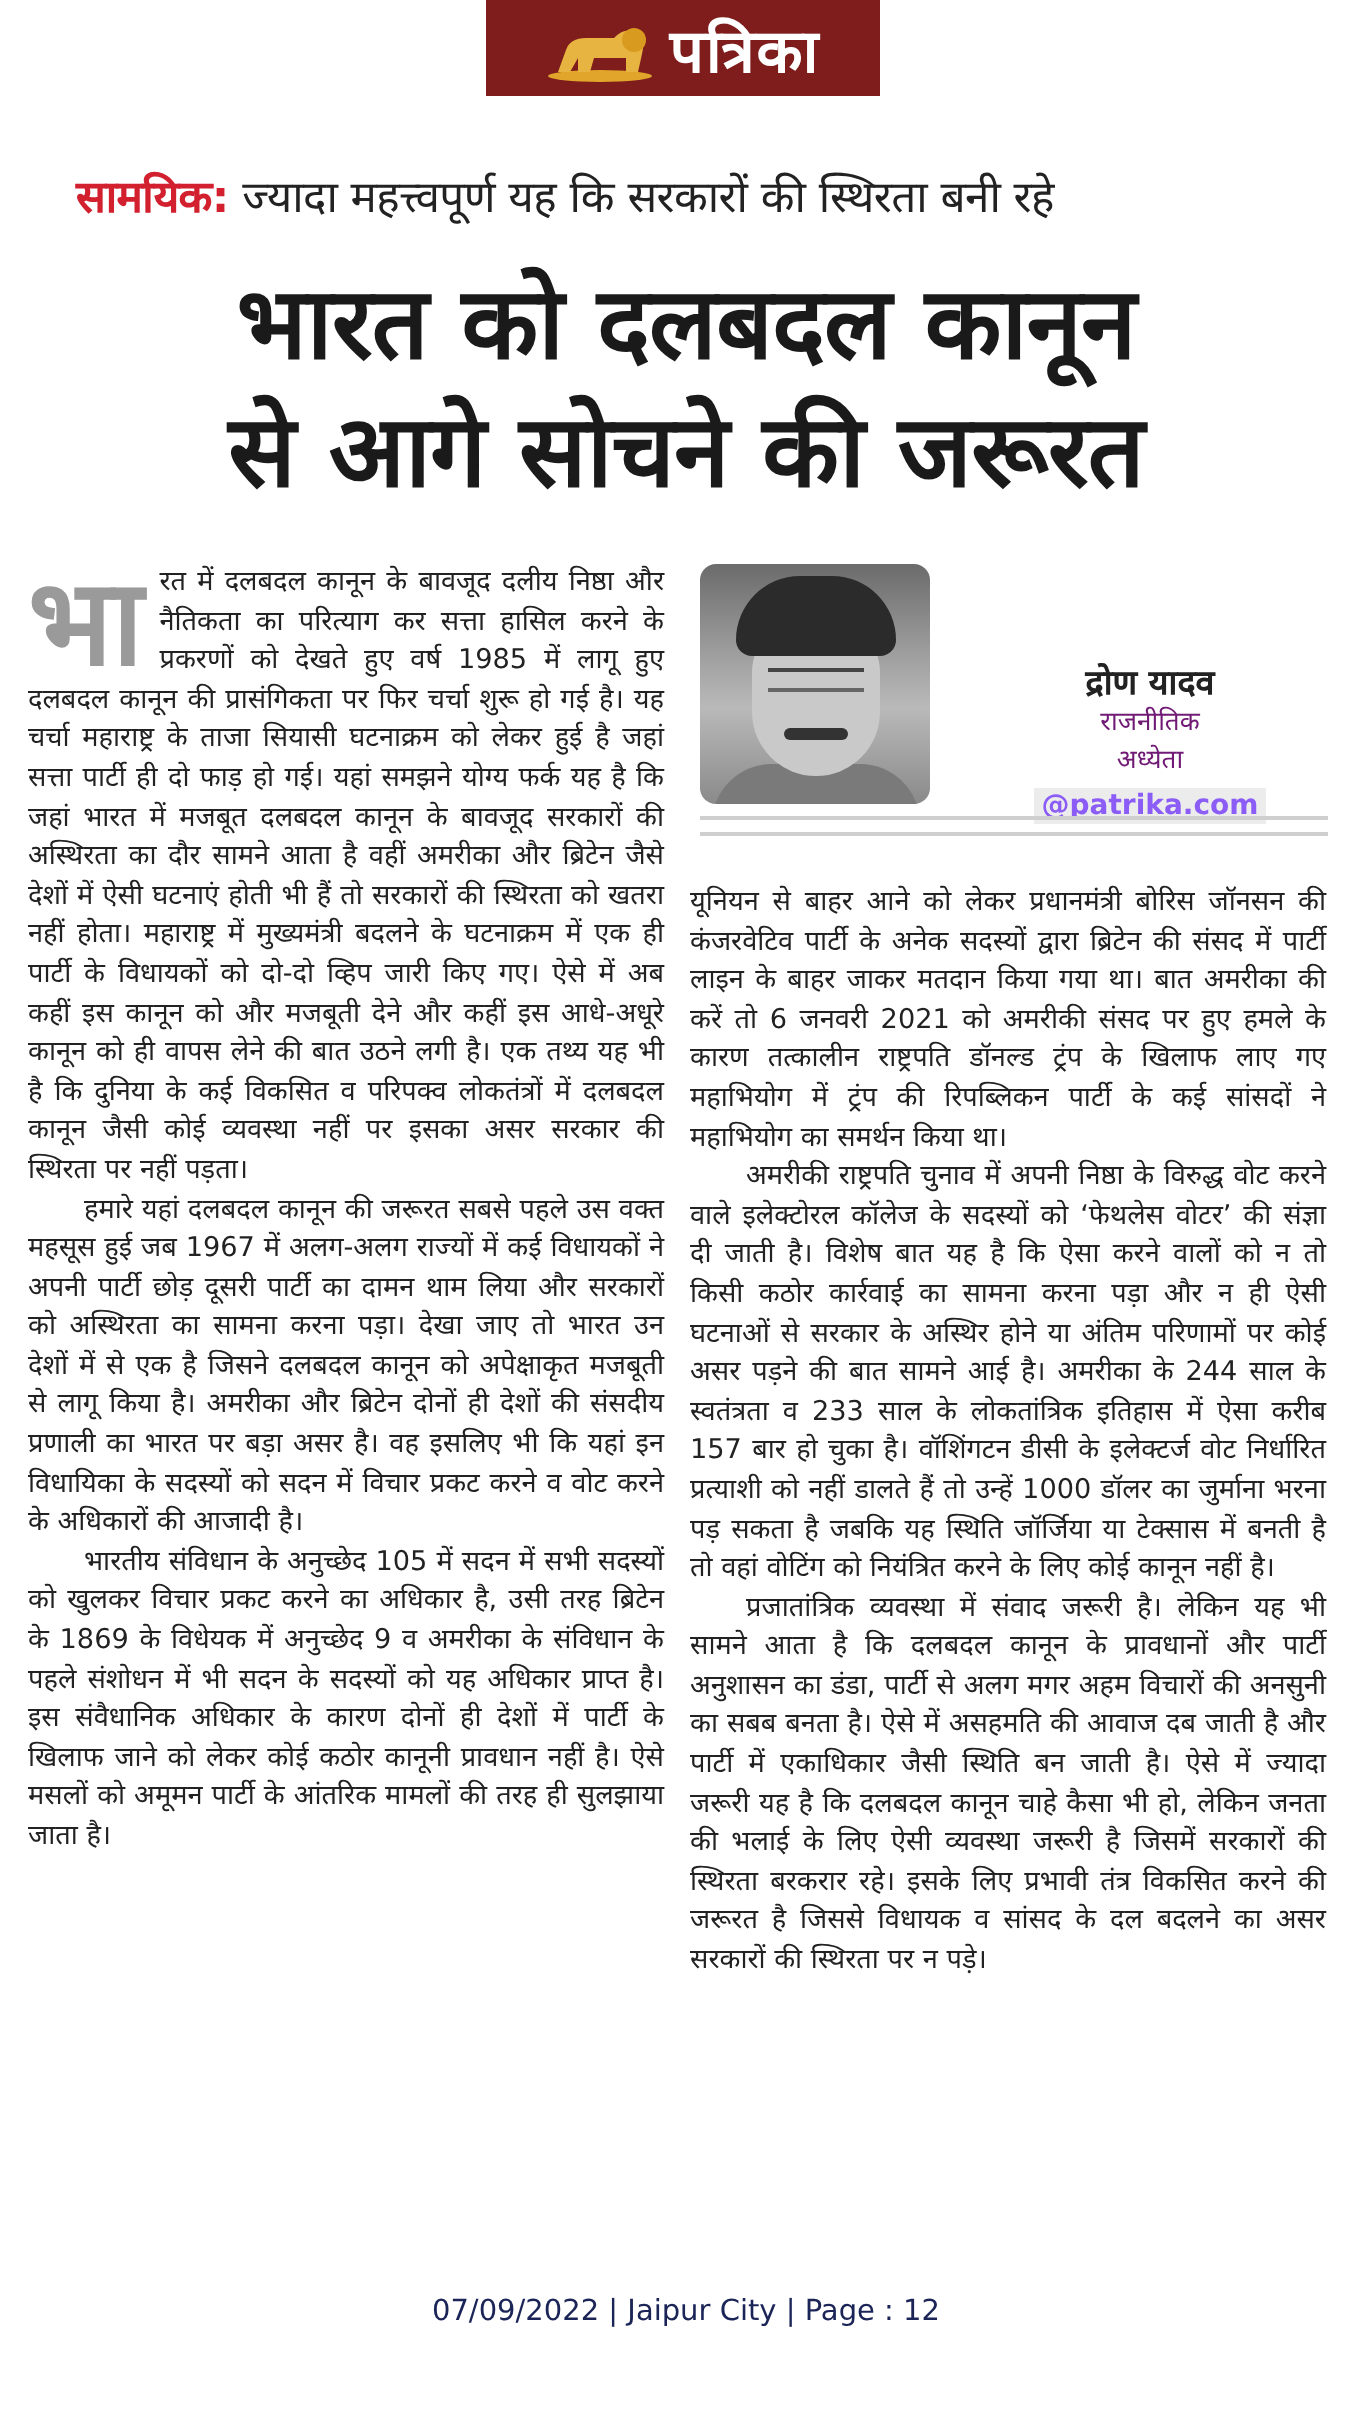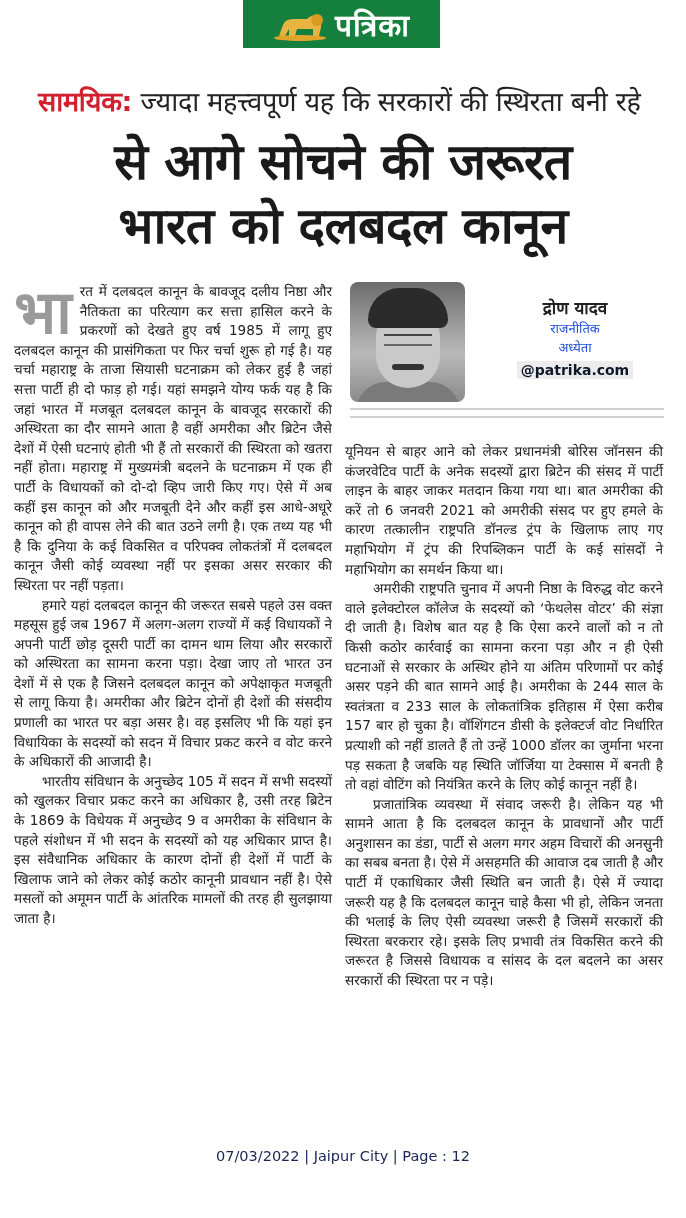--- a/index.html
+++ b/index.html
@@ -1,24 +1,24 @@
 <!DOCTYPE html>
 <html><head>
 <meta charset="utf-8">
 <style>
   html, body { margin:0; padding:0; background:#ffffff; }
   body { width:686px; height:1218px; position:relative; overflow:hidden;
          font-family:"DejaVu Sans", "Liberation Sans", sans-serif; color:#1c1c1c; }
 
   .masthead { position:absolute; left:243px; top:0; width:197px; height:48px;
-              background:#15803d; display:flex; align-items:center; justify-content:center; }
+              background:#7f1d1d; display:flex; align-items:center; justify-content:center; }
   .masthead .lion { width:54px; height:34px; margin-right:8px; }
   .masthead .brand { color:#ffffff; font-size:30px; font-weight:bold; letter-spacing:1px; }
 
-  .kicker { position:absolute; left:38px; top:82px; font-size:27px; white-space:nowrap; letter-spacing:-0.3px; }
+  .kicker { position:absolute; left:38px; top:82px; font-size:22px; white-space:nowrap; letter-spacing:-0.3px; }
   .kicker .label { color:#d2202f; font-weight:bold; }
   .kicker .sep { color:#d2202f; font-weight:bold; }
   .kicker .text { color:#222; }
 
   .headline { position:absolute; left:30px; top:130px; width:626px; text-align:center;
               font-size:50px; font-weight:bold; line-height:64px; color:#1a1a1a; letter-spacing:-0.5px; }
 
   .col { position:absolute; font-size:13.6px; line-height:19.6px; text-align:justify; color:#222;
          font-family:"DejaVu Sans", "Liberation Sans", sans-serif; }
   .col p { margin:0; }
@@ -31,23 +31,23 @@
   .author-box { position:absolute; left:350px; top:282px; width:318px; height:120px; }
   .photo { position:absolute; left:0; top:0; width:115px; height:120px; border-radius:8px;
            background:linear-gradient(180deg,#6b6b6b 0%,#9b9b9b 35%,#b9b9b9 60%,#8a8a8a 100%); overflow:hidden; }
   .photo .hair { position:absolute; left:18px; top:6px; width:80px; height:40px; background:#2b2b2b; border-radius:40px 40px 10px 10px; }
   .photo .face { position:absolute; left:26px; top:26px; width:64px; height:80px; background:#c9c9c9; border-radius:30px 30px 34px 34px; }
   .photo .eyes { position:absolute; left:34px; top:52px; width:48px; height:8px; border-top:2px solid #444; border-bottom:2px solid #666; }
   .photo .mous { position:absolute; left:42px; top:82px; width:32px; height:6px; background:#333; border-radius:4px; }
   .photo .body { position:absolute; left:6px; top:100px; width:104px; height:30px; background:#7a7a7a; border-radius:30px 30px 0 0; }
 
   .author-info { position:absolute; left:150px; top:14px; width:150px; text-align:center; }
-  .author-name { font-size:17px; font-weight:bold; color:#222; }
-  .author-role { font-size:13px; color:#1d4ed8; line-height:19px; }
-  .author-handle { display:inline-block; margin-top:4px; font-size:14px; font-weight:bold; color:#0f172a;
+  .author-name { font-size:17px; font-weight:bold; color:#222;margin-top:33px; }
+  .author-role { font-size:13px; color:#701a75; line-height:19px; }
+  .author-handle { display:inline-block; margin-top:4px; font-size:14px; font-weight:bold; color:#8b5cf6;
                    background:#ececec; padding:1px 4px; }
 
   .divider { position:absolute; left:350px; top:408px; width:314px; height:6px;
              border-top:2px solid #cfcfcf; border-bottom:2px solid #cfcfcf; }
 
   .col-right { left:345px; top:442px; width:318px; }
 
   .footer { position:absolute; left:0; top:1146px; width:686px; text-align:center;
             font-family:"DejaVu Sans", "Liberation Sans", sans-serif; font-size:14.5px; line-height:20px; color:#1a2456; }
 </style>
@@ -62,22 +62,22 @@
   </svg>
   <span class="brand">पत्रिका</span>
 </div>
 
 <div class="kicker">
   <span class="label">सामयिक</span><span class="sep">:</span>
   <span class="text">ज्यादा महत्त्वपूर्ण यह कि सरकारों की स्थिरता बनी रहे</span>
 </div>
 
 <div class="headline">
+  <div>भारत को दलबदल कानून</div>
   <div>से आगे सोचने की जरूरत</div>
-  <div>भारत को दलबदल कानून</div>
 </div>
 
 <div class="col col-left">
   <p><span class="dropcap">भा</span><span>रत में दलबदल कानून के बावजूद दलीय निष्ठा और नैतिकता का परित्याग कर सत्ता हासिल करने के प्रकरणों को देखते हुए वर्ष 1985 में लागू हुए दलबदल कानून की प्रासंगिकता पर फिर चर्चा शुरू हो गई है। यह चर्चा महाराष्ट्र के ताजा सियासी घटनाक्रम को लेकर हुई है जहां सत्ता पार्टी ही दो फाड़ हो गई। यहां समझने योग्य फर्क यह है कि जहां भारत में मजबूत दलबदल कानून के बावजूद सरकारों की अस्थिरता का दौर सामने आता है वहीं अमरीका और ब्रिटेन जैसे देशों में ऐसी घटनाएं होती भी हैं तो सरकारों की स्थिरता को खतरा नहीं होता। महाराष्ट्र में मुख्यमंत्री बदलने के घटनाक्रम में एक ही पार्टी के विधायकों को दो-दो व्हिप जारी किए गए। ऐसे में अब कहीं इस कानून को और मजबूती देने और कहीं इस आधे-अधूरे कानून को ही वापस लेने की बात उठने लगी है। एक तथ्य यह भी है कि दुनिया के कई विकसित व परिपक्व लोकतंत्रों में दलबदल कानून जैसी कोई व्यवस्था नहीं पर इसका असर सरकार की स्थिरता पर नहीं पड़ता।</span></p>
   <p class="indent">हमारे यहां दलबदल कानून की जरूरत सबसे पहले उस वक्त महसूस हुई जब 1967 में अलग-अलग राज्यों में कई विधायकों ने अपनी पार्टी छोड़ दूसरी पार्टी का दामन थाम लिया और सरकारों को अस्थिरता का सामना करना पड़ा। देखा जाए तो भारत उन देशों में से एक है जिसने दलबदल कानून को अपेक्षाकृत मजबूती से लागू किया है। अमरीका और ब्रिटेन दोनों ही देशों की संसदीय प्रणाली का भारत पर बड़ा असर है। वह इसलिए भी कि यहां इन विधायिका के सदस्यों को सदन में विचार प्रकट करने व वोट करने के अधिकारों की आजादी है।</p>
   <p class="indent">भारतीय संविधान के अनुच्छेद 105 में सदन में सभी सदस्यों को खुलकर विचार प्रकट करने का अधिकार है, उसी तरह ब्रिटेन के 1869 के विधेयक में अनुच्छेद 9 व अमरीका के संविधान के पहले संशोधन में भी सदन के सदस्यों को यह अधिकार प्राप्त है। इस संवैधानिक अधिकार के कारण दोनों ही देशों में पार्टी के खिलाफ जाने को लेकर कोई कठोर कानूनी प्रावधान नहीं है। ऐसे मसलों को अमूमन पार्टी के आंतरिक मामलों की तरह ही सुलझाया जाता है।</p>
 </div>
 
 <div class="author-box">
   <div class="photo">
@@ -96,14 +96,14 @@
 </div>
 <div class="divider"></div>
 
 <div class="col col-right">
   <p>यूनियन से बाहर आने को लेकर प्रधानमंत्री बोरिस जॉनसन की कंजरवेटिव पार्टी के अनेक सदस्यों द्वारा ब्रिटेन की संसद में पार्टी लाइन के बाहर जाकर मतदान किया गया था। बात अमरीका की करें तो 6 जनवरी 2021 को अमरीकी संसद पर हुए हमले के कारण तत्कालीन राष्ट्रपति डॉनल्ड ट्रंप के खिलाफ लाए गए महाभियोग में ट्रंप की रिपब्लिकन पार्टी के कई सांसदों ने महाभियोग का समर्थन किया था।</p>
   <p class="indent">अमरीकी राष्ट्रपति चुनाव में अपनी निष्ठा के विरुद्ध वोट करने वाले इलेक्टोरल कॉलेज के सदस्यों को ‘फेथलेस वोटर’ की संज्ञा दी जाती है। विशेष बात यह है कि ऐसा करने वालों को न तो किसी कठोर कार्रवाई का सामना करना पड़ा और न ही ऐसी घटनाओं से सरकार के अस्थिर होने या अंतिम परिणामों पर कोई असर पड़ने की बात सामने आई है। अमरीका के 244 साल के स्वतंत्रता व 233 साल के लोकतांत्रिक इतिहास में ऐसा करीब 157 बार हो चुका है। वॉशिंगटन डीसी के इलेक्टर्ज वोट निर्धारित प्रत्याशी को नहीं डालते हैं तो उन्हें 1000 डॉलर का जुर्माना भरना पड़ सकता है जबकि यह स्थिति जॉर्जिया या टेक्सास में बनती है तो वहां वोटिंग को नियंत्रित करने के लिए कोई कानून नहीं है।</p>
   <p class="indent">प्रजातांत्रिक व्यवस्था में संवाद जरूरी है। लेकिन यह भी सामने आता है कि दलबदल कानून के प्रावधानों और पार्टी अनुशासन का डंडा, पार्टी से अलग मगर अहम विचारों की अनसुनी का सबब बनता है। ऐसे में असहमति की आवाज दब जाती है और पार्टी में एकाधिकार जैसी स्थिति बन जाती है। ऐसे में ज्यादा जरूरी यह है कि दलबदल कानून चाहे कैसा भी हो, लेकिन जनता की भलाई के लिए ऐसी व्यवस्था जरूरी है जिसमें सरकारों की स्थिरता बरकरार रहे। इसके लिए प्रभावी तंत्र विकसित करने की जरूरत है जिससे विधायक व सांसद के दल बदलने का असर सरकारों की स्थिरता पर न पड़े।</p>
 </div>
 
 <div class="footer">
-  <div>07/03/2022 | Jaipur City | Page : 12</div>
+  <div>07/09/2022 | Jaipur City | Page : 12</div>
 </div>
 
 </body></html>

